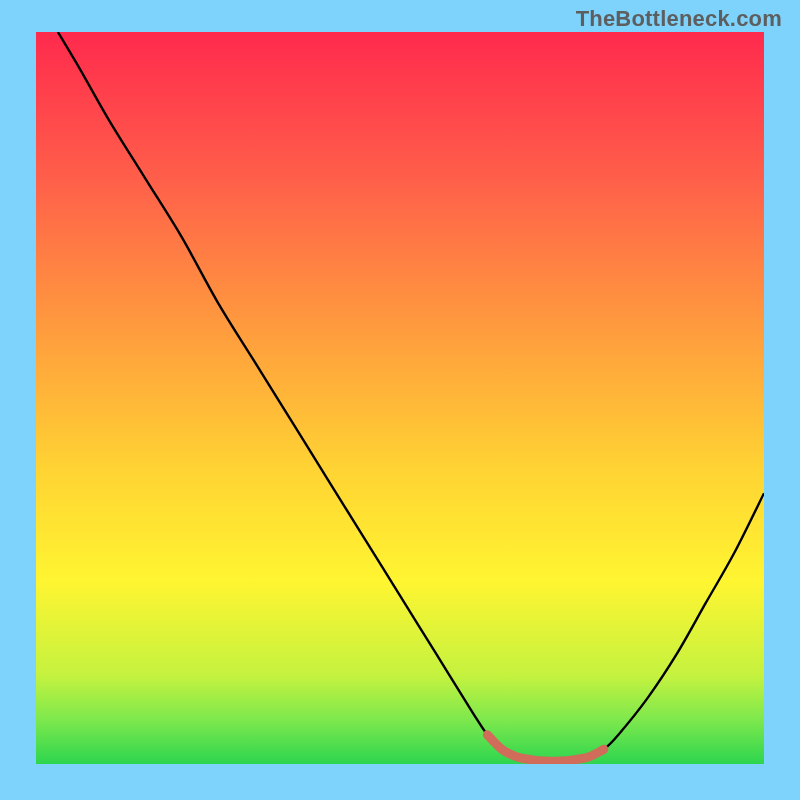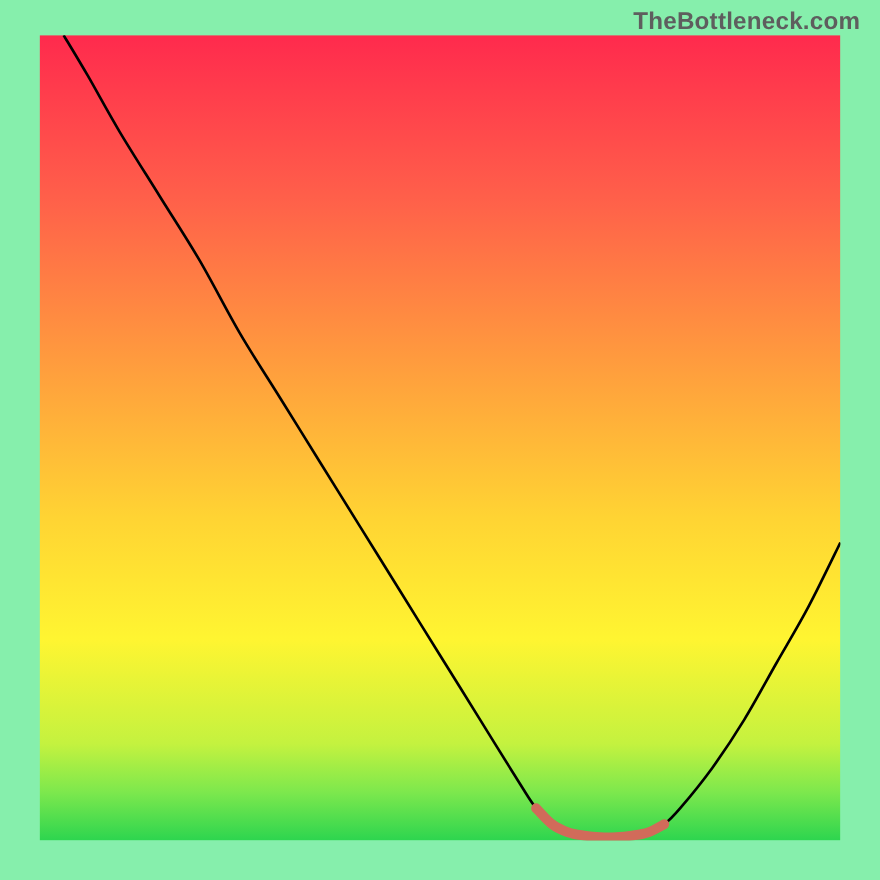--- a/index.html
+++ b/index.html
@@ -1,21 +1,21 @@
 <!DOCTYPE html>
 <html><head>
 <meta charset="utf-8">
 <style>
   * { margin: 0; padding: 0; box-sizing: border-box; }
   html, body { width: 800px; height: 800px; background: #000; overflow: hidden; }
   .container {
     width: 800px;
     height: 800px;
     position: relative;
-    background: #86efac;
+    background: #7dd3fc;
   }
   .watermark {
     position: absolute;
     top: 6px;
     right: 18px;
     font-family: Arial, Helvetica, sans-serif;
     font-size: 22px;
     font-weight: 600;
     color: #5e5e5e;
     letter-spacing: 0.2px;

